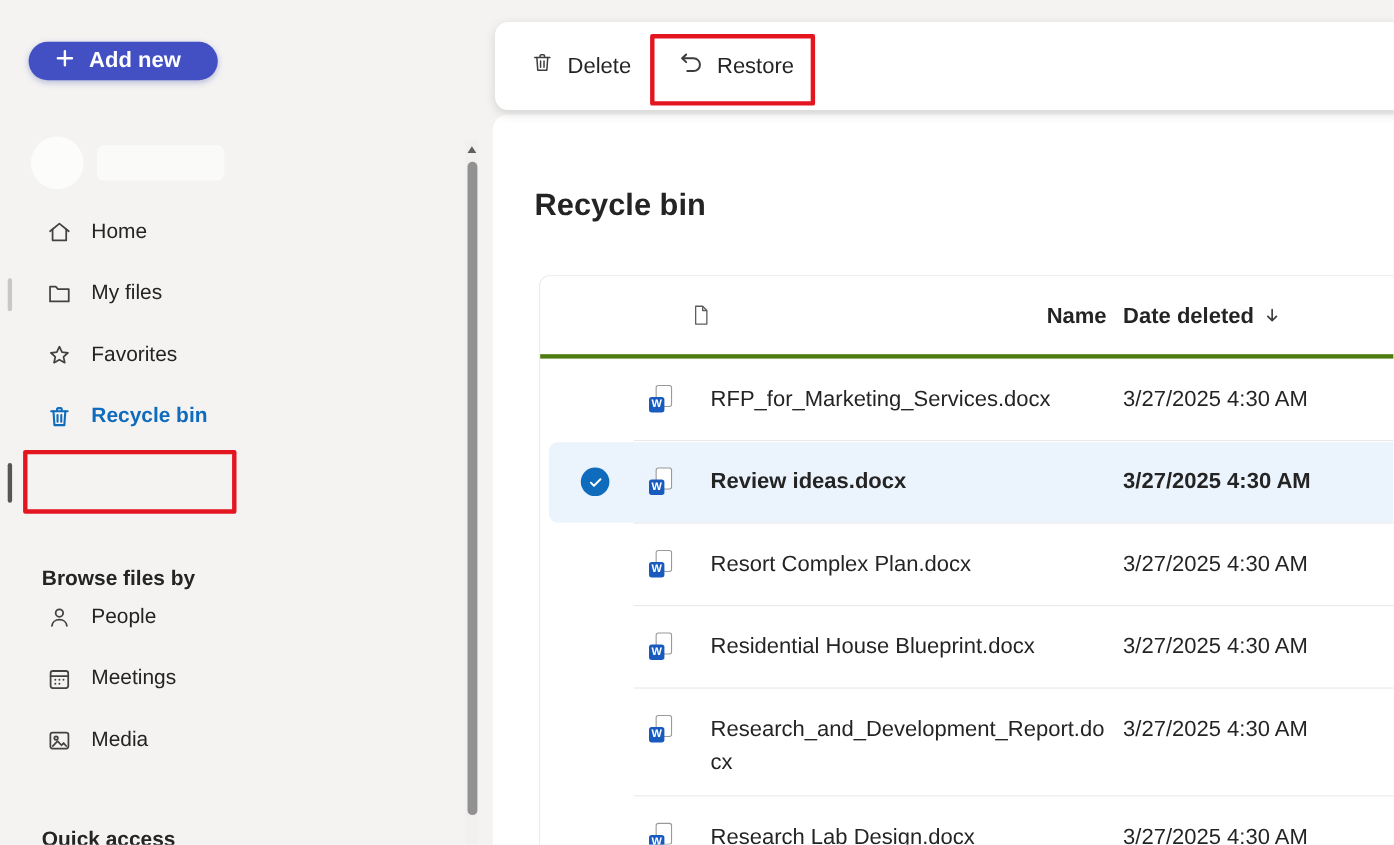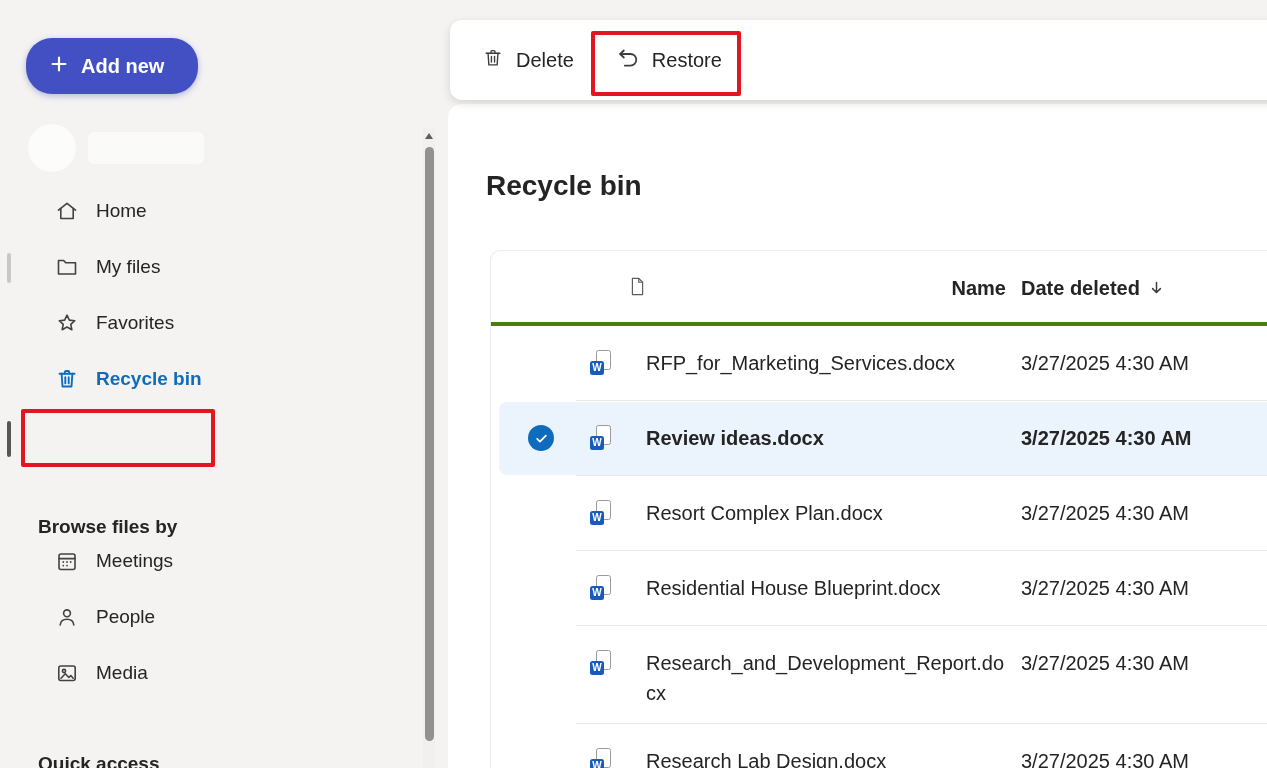--- a/index.html
+++ b/index.html
@@ -11,40 +11,40 @@
     background: #f4f3f2;
     color: #242424;
     font-family: "Liberation Sans", "DejaVu Sans", sans-serif;
   }
 
   
   .sidebar { position: absolute; left: 0; top: 0; width: 424px; height: 768px; }
 
   .add-new-btn {
     position: absolute; left: 26px; top: 38px;
-    width: 172px; height: 56px;
+    width: 172px; height: 35px;
     border: none; border-radius: 26px;
     background: var(--addnew, #4250c4);
     color: #fff; font-family: inherit;
     font-size: 20px; font-weight: 700;
     display: flex; align-items: center; gap: 11px;
     padding-left: 22px; cursor: pointer;
     box-shadow: 0 2px 6px rgba(60, 70, 160, 0.35);
   }
 
   .skeleton-circle {
     position: absolute; left: 28px; top: 124px; width: 48px; height: 48px;
     border-radius: 50%; background: rgba(255,255,255,0.7);
   }
   .skeleton-bar {
     position: absolute; left: 88px; top: 132px; width: 116px; height: 32px;
     border-radius: 6px; background: rgba(255,255,255,0.55);
   }
 
-  .nav-group { position: absolute; left: 13px; right: 44px; text-align: center; }
+  .nav-group { position: absolute; left: 0; right: 44px; text-align: center; }
   #nav-top { top: 183px; }
   #nav-browse { top: 533px; }
 
   .nav-item {
     height: 56px; display: flex; align-items: center; gap: 17px;
     padding-left: 42px; font-size: 19px; cursor: pointer;
   }
   .nav-item .icon { width: 24px; height: 24px; flex: 0 0 24px; display: flex; align-items: center; justify-content: center; }
   .nav-item.selected .label { color: var(--accent, #0f6cbd); font-weight: 700; }
 
@@ -212,39 +212,39 @@
       <span class="label">Recycle bin</span>
     </div>
   </div>
 
   <div class="section-header" id="browse-header">Browse files by</div>
 
   <div class="nav-group" id="nav-browse">
     <div class="nav-item">
       <span class="icon">
         <svg viewBox="0 0 24 24" width="24" height="24" fill="none" stroke="#424242" stroke-width="1.6" stroke-linecap="round" stroke-linejoin="round">
+            <circle cx="12" cy="8.3" r="3.4"></circle>
+            <path d="M5.2 20c.4-3.5 3.2-5.7 6.8-5.7s6.4 2.2 6.8 5.7"></path>
+          </svg>
+      </span>
+      <span class="label">People</span>
+    </div>
+    <div class="nav-item">
+      <span class="icon">
+        <svg viewBox="0 0 24 24" width="24" height="24" fill="none" stroke="#424242" stroke-width="1.6" stroke-linecap="round" stroke-linejoin="round">
             <rect x="4" y="5" width="16" height="15.5" rx="2"></rect>
             <path d="M4 9.6h16"></path>
             <circle cx="8.3" cy="13" r="0.9" fill="#424242" stroke="none"></circle>
             <circle cx="12" cy="13" r="0.9" fill="#424242" stroke="none"></circle>
             <circle cx="15.7" cy="13" r="0.9" fill="#424242" stroke="none"></circle>
             <circle cx="8.3" cy="16.6" r="0.9" fill="#424242" stroke="none"></circle>
             <circle cx="12" cy="16.6" r="0.9" fill="#424242" stroke="none"></circle>
           </svg>
       </span>
       <span class="label">Meetings</span>
-    </div>
-    <div class="nav-item">
-      <span class="icon">
-        <svg viewBox="0 0 24 24" width="24" height="24" fill="none" stroke="#424242" stroke-width="1.6" stroke-linecap="round" stroke-linejoin="round">
-            <circle cx="12" cy="8.3" r="3.4"></circle>
-            <path d="M5.2 20c.4-3.5 3.2-5.7 6.8-5.7s6.4 2.2 6.8 5.7"></path>
-          </svg>
-      </span>
-      <span class="label">People</span>
     </div>
     <div class="nav-item">
       <span class="icon">
         <svg viewBox="0 0 24 24" width="24" height="24" fill="none" stroke="#424242" stroke-width="1.6" stroke-linecap="round" stroke-linejoin="round">
             <rect x="3.8" y="5" width="16.4" height="14.5" rx="2"></rect>
             <circle cx="9" cy="10" r="1.6"></circle>
             <path d="M6 17.2l4.3-4.5 3.6 3.8 1.9-2 2.4 2.7"></path>
           </svg>
       </span>
       <span class="label">Media</span>

